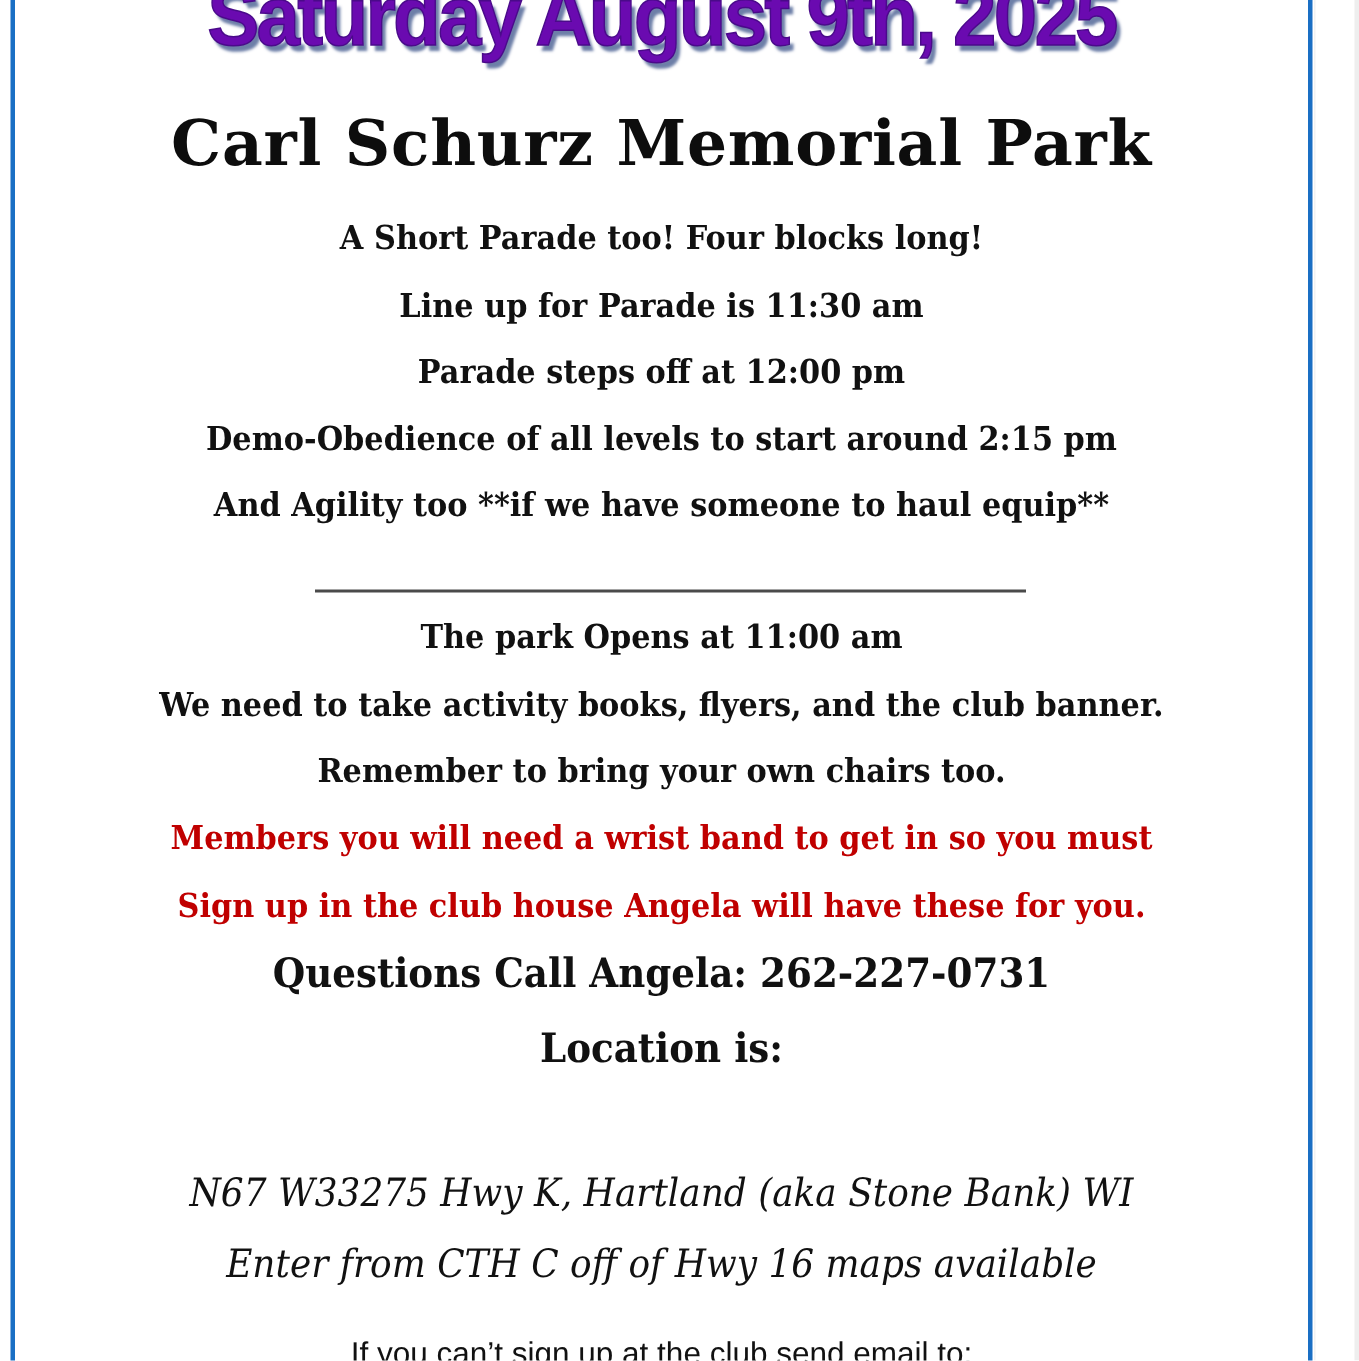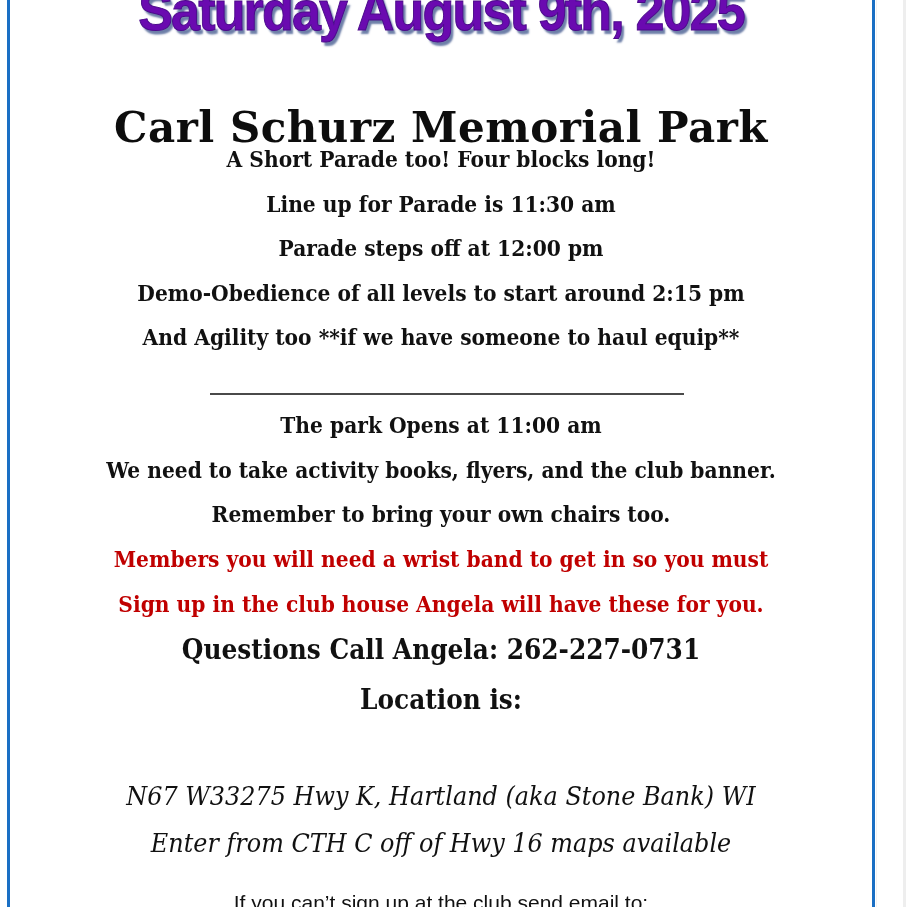--- a/index.html
+++ b/index.html
@@ -60,21 +60,20 @@
       text-shadow: 3px 4px 2px #6d7fa8;
       -webkit-text-stroke: 1px #4a0a8a;
     }
     .park-title {
       top: 74px;
       font-family: "DejaVu Serif", serif;
       font-weight: bold;
       font-size: 42px;
       letter-spacing: 0.5px;
       color: #0d0d0d;
-      margin-top: 32px;
     }
     .body-line {
       font-family: "DejaVu Serif", serif;
       font-weight: bold;
       font-size: 22px;
       transform: scaleX(0.92);
       color: #111111;
     }
     .red-line {
       color: #c00000;

